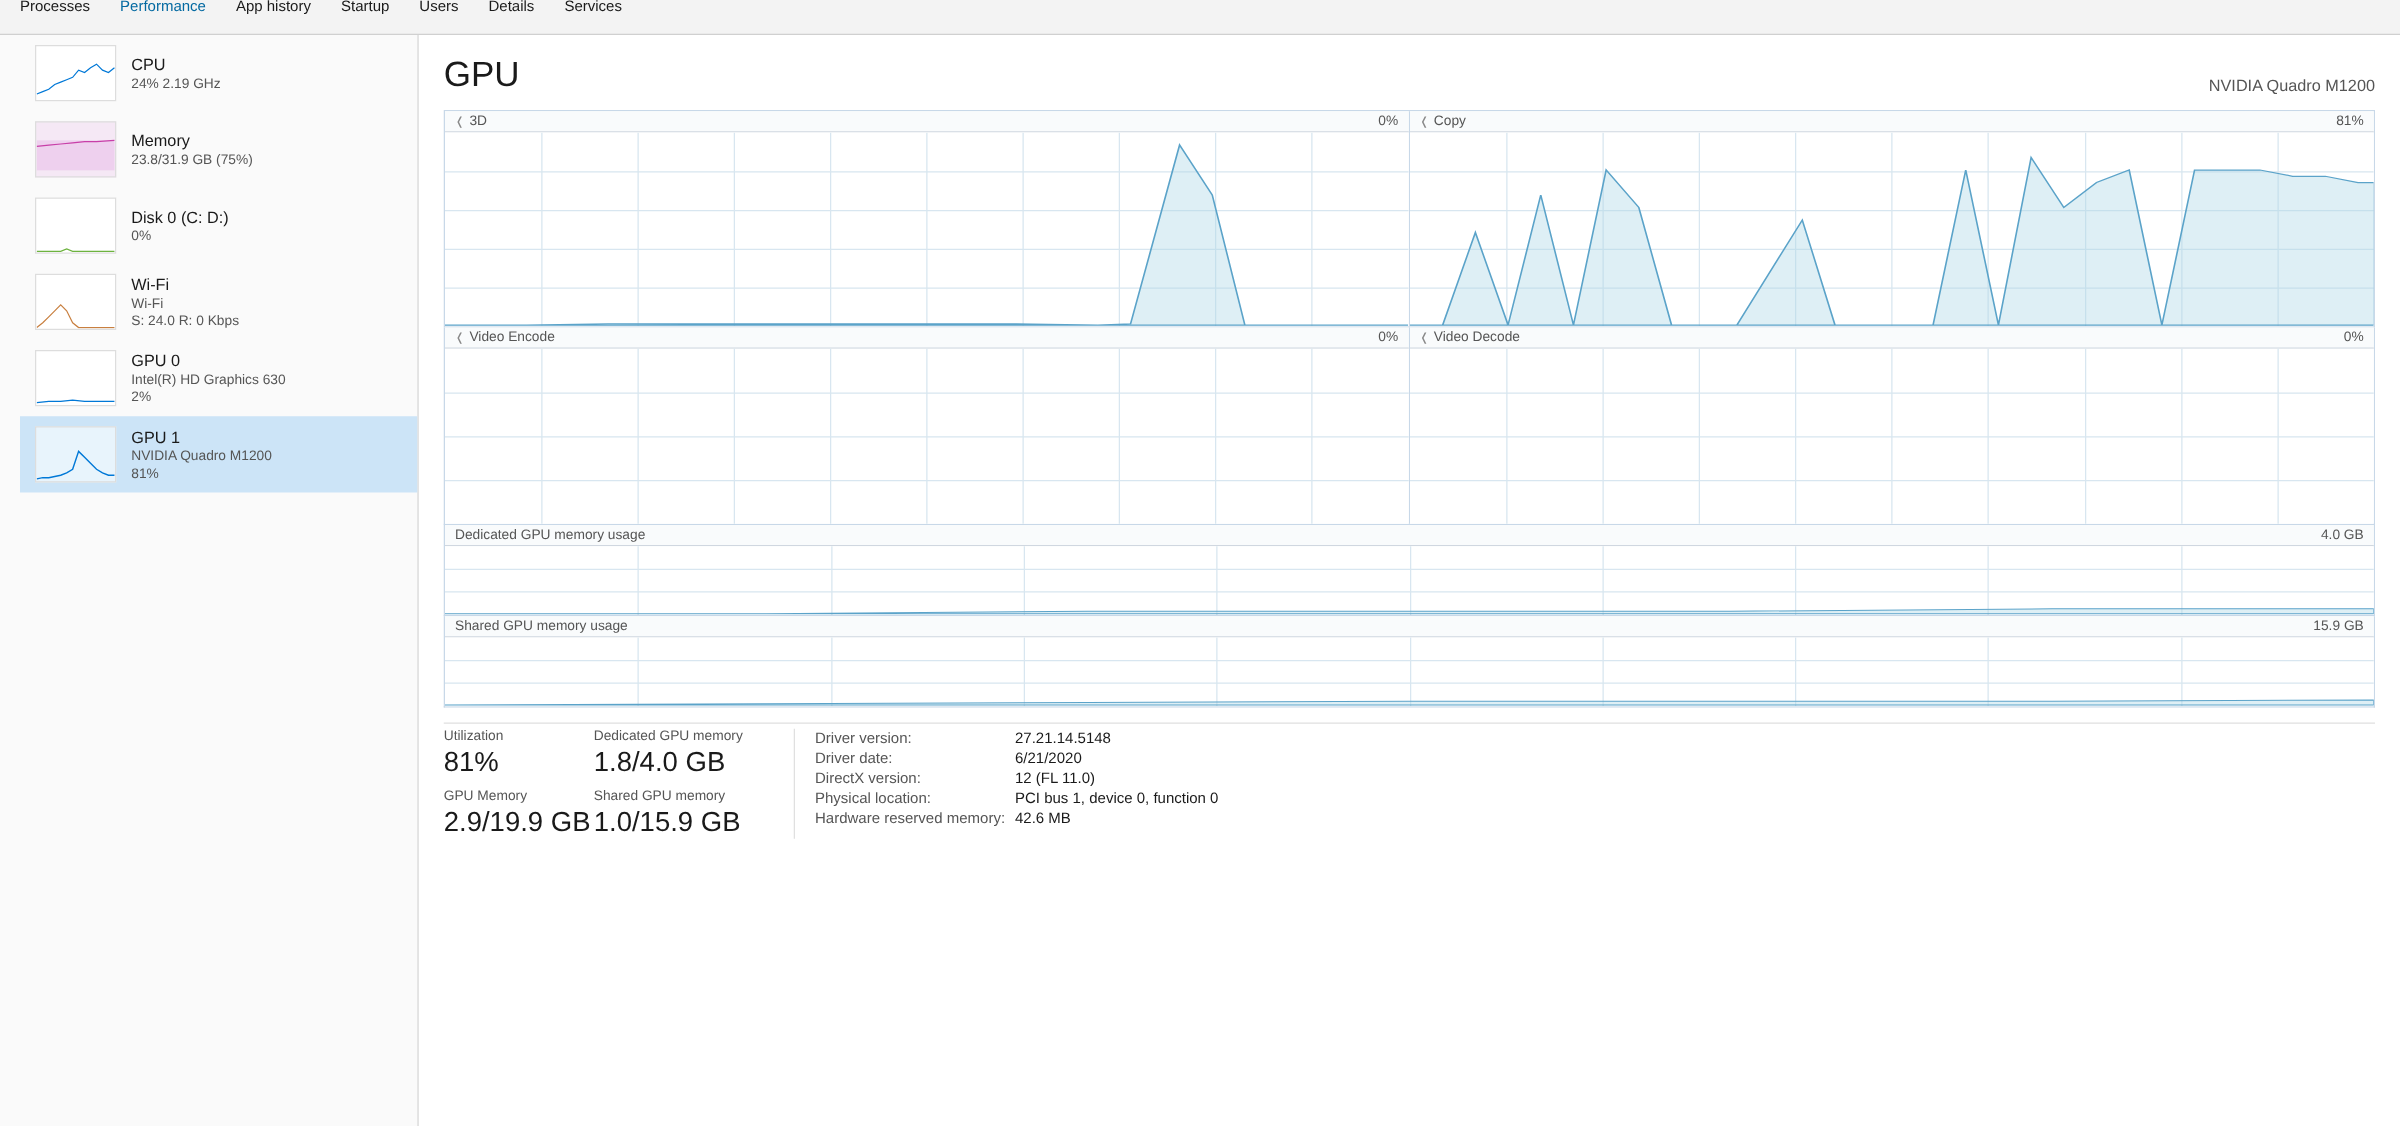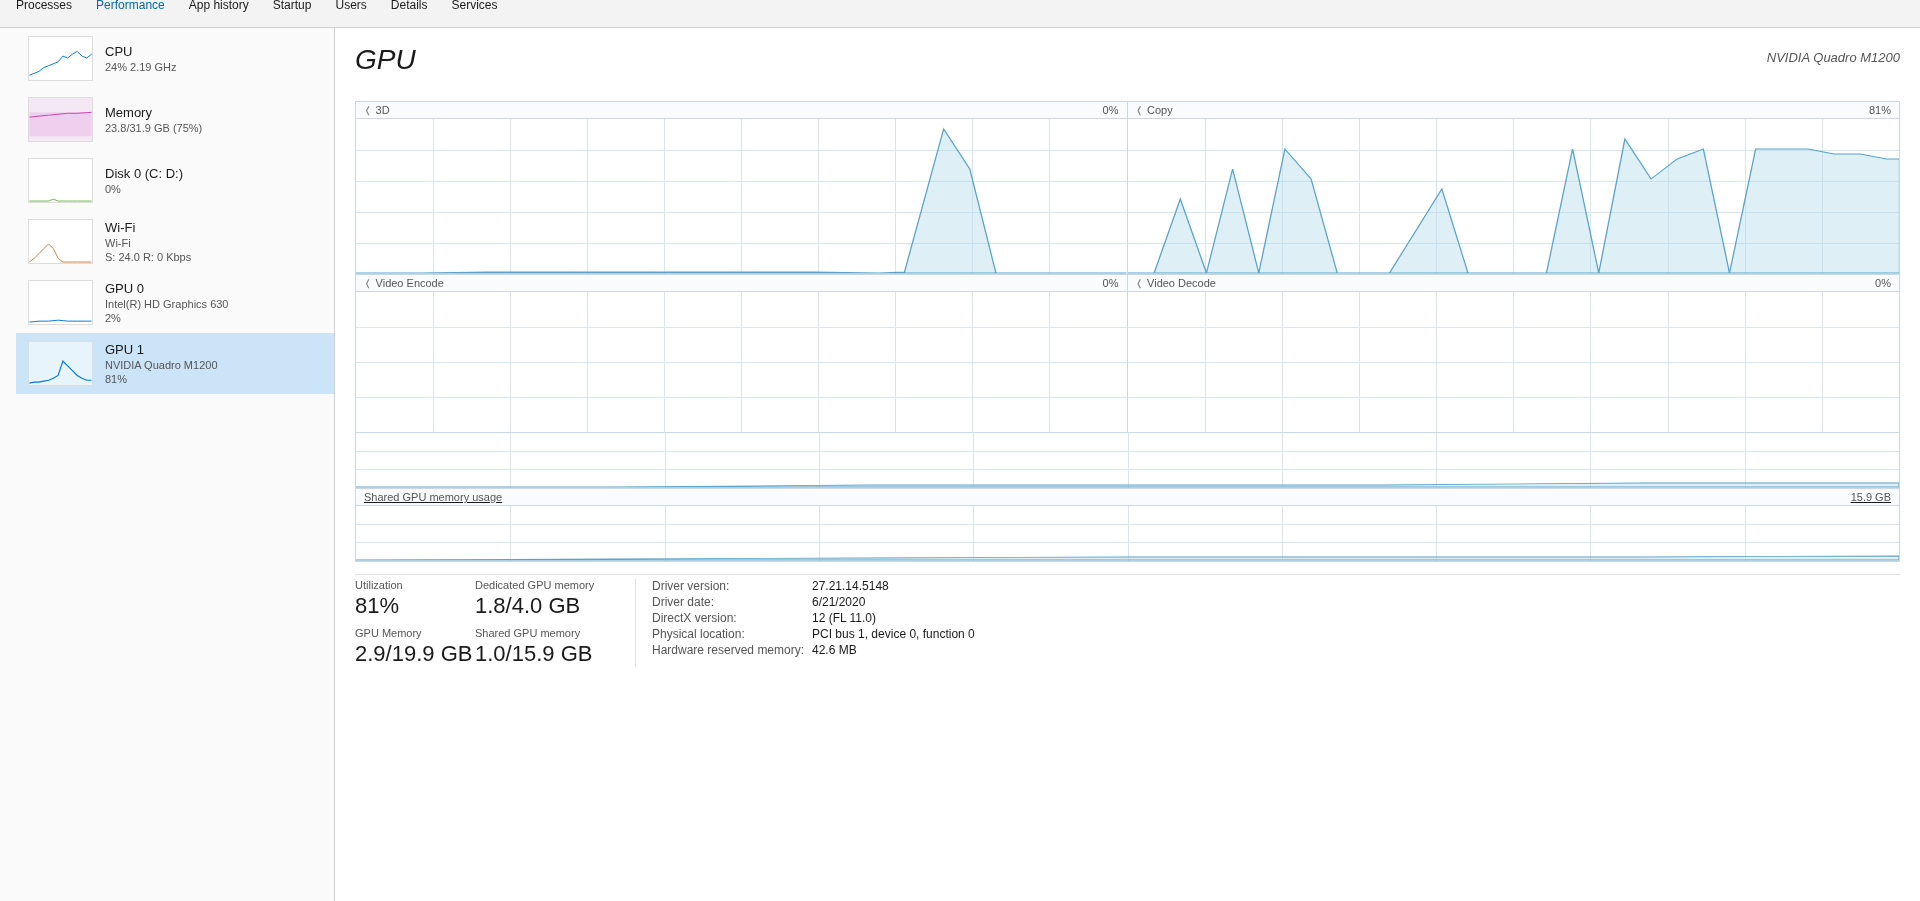--- a/index.html
+++ b/index.html
@@ -17,21 +17,21 @@
     .sidebar { width: 335px; background: #fafafa; border-right: 1px solid #d0d0d0; overflow-y: auto; padding-left: 16px; }
     .sidebar-item { display: flex; align-items: center; padding: 8px 12px; cursor: pointer; border-bottom: none; }
     .sidebar-item.active { background: #cce4f7; }
     .sidebar-thumb { width: 65px; height: 45px; margin-right: 12px; flex-shrink: 0; border: 1px solid #ddd; background: #fff; position: relative; overflow: hidden; }
     .sidebar-info { flex: 1; }
     .sidebar-name { font-size: 13px; font-weight: 400; color: #1a1a1a; }
     .sidebar-sub { font-size: 11px; color: #555; margin-top: 2px; }
 
     
     .content { flex: 1; background: #fff; padding: 16px 20px; overflow-y: auto; }
-    .content-header { display: flex; justify-content: space-between; align-items: flex-start; margin-bottom: 25px; font-style: italic; }
+    .content-header { display: flex; justify-content: space-between; align-items: flex-end; margin-bottom: 12px; }
     .gpu-title { font-size: 28px; font-weight: 300; color: #1a1a1a; }
     .gpu-model { font-size: 13px; color: #555; margin-top: 6px; }
 
     .chart-header { display: flex; justify-content: space-between; align-items: center; padding: 2px 8px; font-size: 11px; color: #555; background: #f9fbfc; border-bottom: 1px solid #d0d7e0; }
     .chart-header-left { display: flex; align-items: center; gap: 4px; }
     .chevron { font-size: 9px; color: #888; }
     .chart-body { height: 155px; background: #fff; position: relative; overflow: hidden; }
 
     
     .stats-footer { margin-top: 12px; display: grid; grid-template-columns: 120px 160px 1fr; gap: 0; padding-top: 4px; border-top: 1px solid #e0e0e0; }
@@ -267,41 +267,45 @@
             <div class="vgrid-line" style="left:60%"></div>
             <div class="vgrid-line" style="left:70%"></div>
             <div class="vgrid-line" style="left:80%"></div>
             <div class="vgrid-line" style="left:90%"></div>
           </div>
         </div>
       </div>
     </div>
 
     <div style="border:1px solid #c8d8e8; border-top:none;">
+      <div class="chart-header">
+        <span>Dedicated GPU memory usage</span>
+        <span>4.0 GB</span>
+      </div>
       <div style="height:55px; background:#fff; position:relative;">
         <div class="hgrid">
           <div class="hgrid-line" style="top:33%"></div>
           <div class="hgrid-line" style="top:66%"></div>
           <div class="vgrid-line" style="left:10%"></div>
           <div class="vgrid-line" style="left:20%"></div>
           <div class="vgrid-line" style="left:30%"></div>
           <div class="vgrid-line" style="left:40%"></div>
           <div class="vgrid-line" style="left:50%"></div>
           <div class="vgrid-line" style="left:60%"></div>
           <div class="vgrid-line" style="left:70%"></div>
           <div class="vgrid-line" style="left:80%"></div>
           <div class="vgrid-line" style="left:90%"></div>
         </div>
         <svg style="position:absolute;top:0;left:0;width:100%;height:100%;" viewBox="0 0 1200 55" preserveAspectRatio="none">
           <polygon points="0,54 200,54 400,52 600,52 800,52 1000,50 1200,50 1200,54" fill="rgba(173,216,230,0.4)" stroke="#5ba3c9" stroke-width="0.8"></polygon>
         </svg>
       </div>
     </div>
 
-    <div style="border:1px solid #c8d8e8; border-top:none;text-decoration:underline;">
+    <div style="border:1px solid #c8d8e8; border-top:none;">
       <div class="chart-header">
         <span>Shared GPU memory usage</span>
         <span>15.9 GB</span>
       </div>
       <div style="height:55px; background:#fff; position:relative;">
         <div class="hgrid">
           <div class="hgrid-line" style="top:33%"></div>
           <div class="hgrid-line" style="top:66%"></div>
           <div class="vgrid-line" style="left:10%"></div>
           <div class="vgrid-line" style="left:20%"></div>

